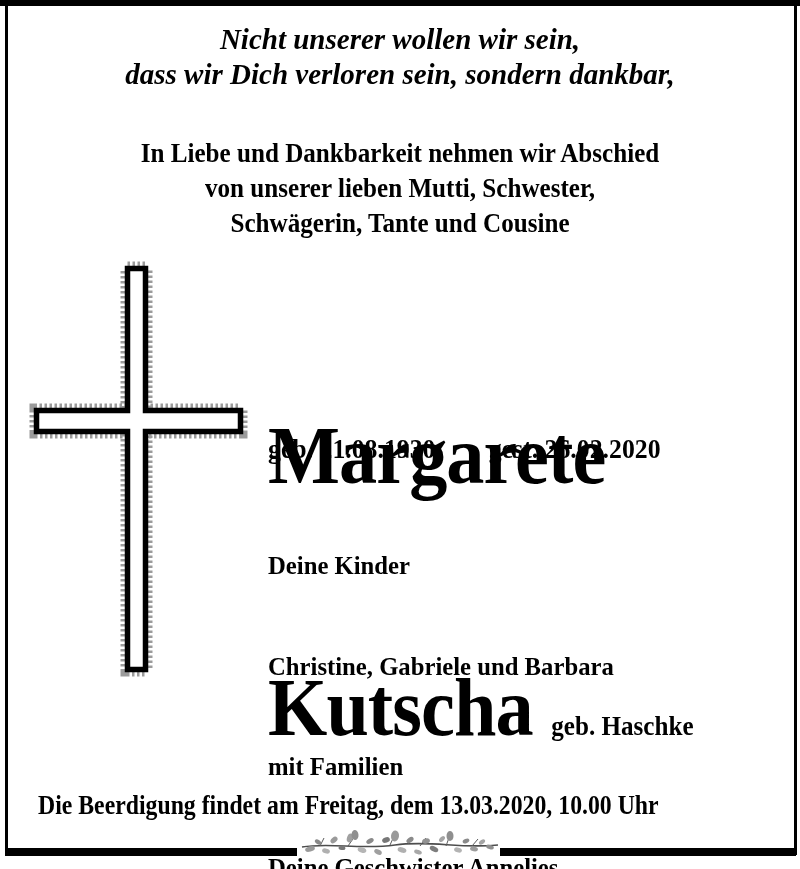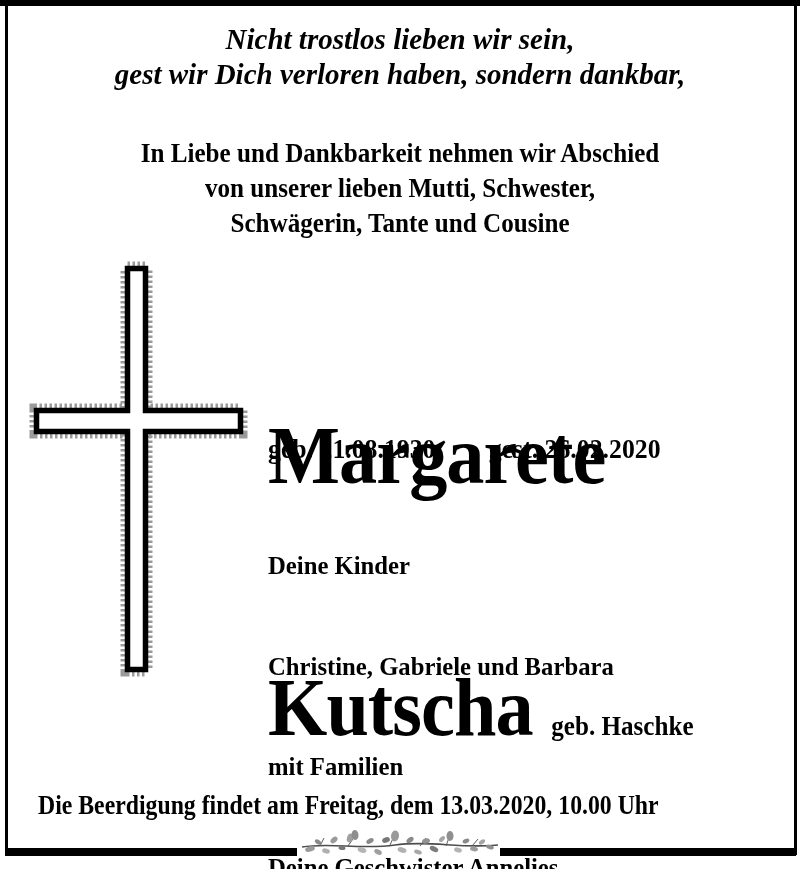--- a/index.html
+++ b/index.html
@@ -94,22 +94,22 @@
 
 <div class="page">
 
   <div class="frame frame-top"></div>
   <div class="frame frame-left"></div>
   <div class="frame frame-right"></div>
   <div class="frame frame-bottom-left"></div>
   <div class="frame frame-bottom-right"></div>
 
   <div class="txt verse">
-    <div>Nicht trostlos lieben wir sein,</div>
-    <div>gest wir Dich verloren haben, sondern dankbar,</div>
+    <div>Nicht unserer wollen wir sein,</div>
+    <div>dass wir Dich verloren sein, sondern dankbar,</div>
   </div>
 
   <div class="txt intro">
     <div>In Liebe und Dankbarkeit nehmen wir Abschied</div>
     <div>von unserer lieben Mutti, Schwester,</div>
     <div>Schwägerin, Tante und Cousine</div>
   </div>
 
   <div class="cross-wrap">
     <svg width="222" height="420" viewBox="0 0 222 420" xmlns="http://www.w3.org/2000/svg">

